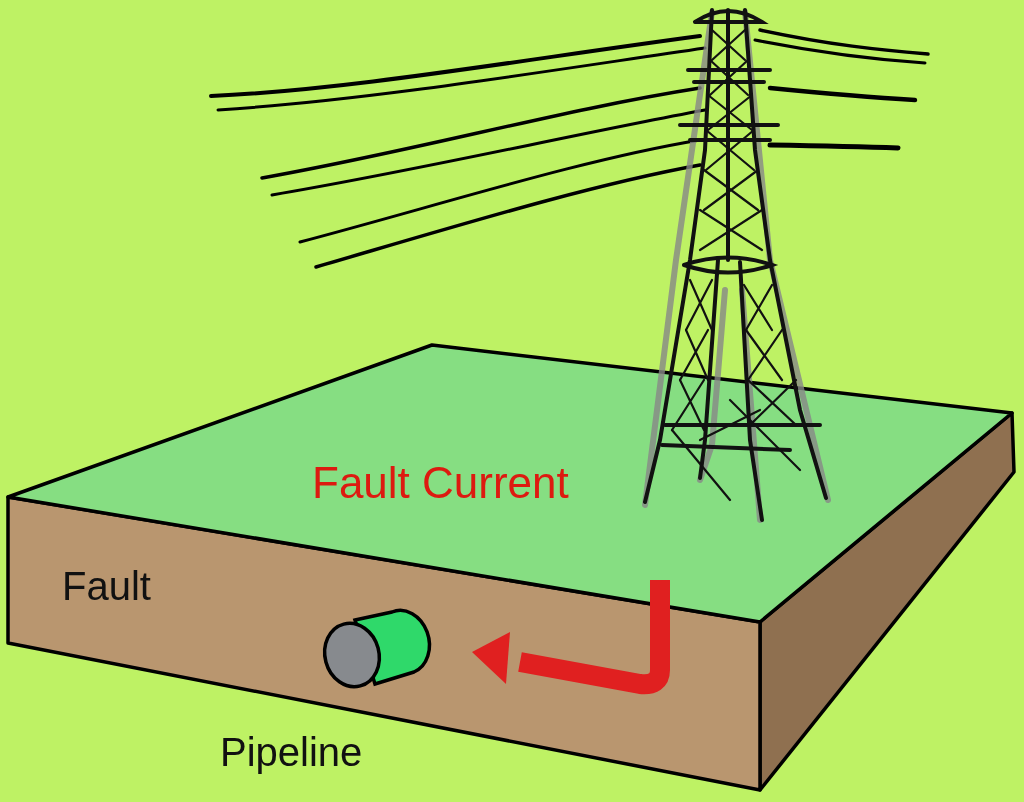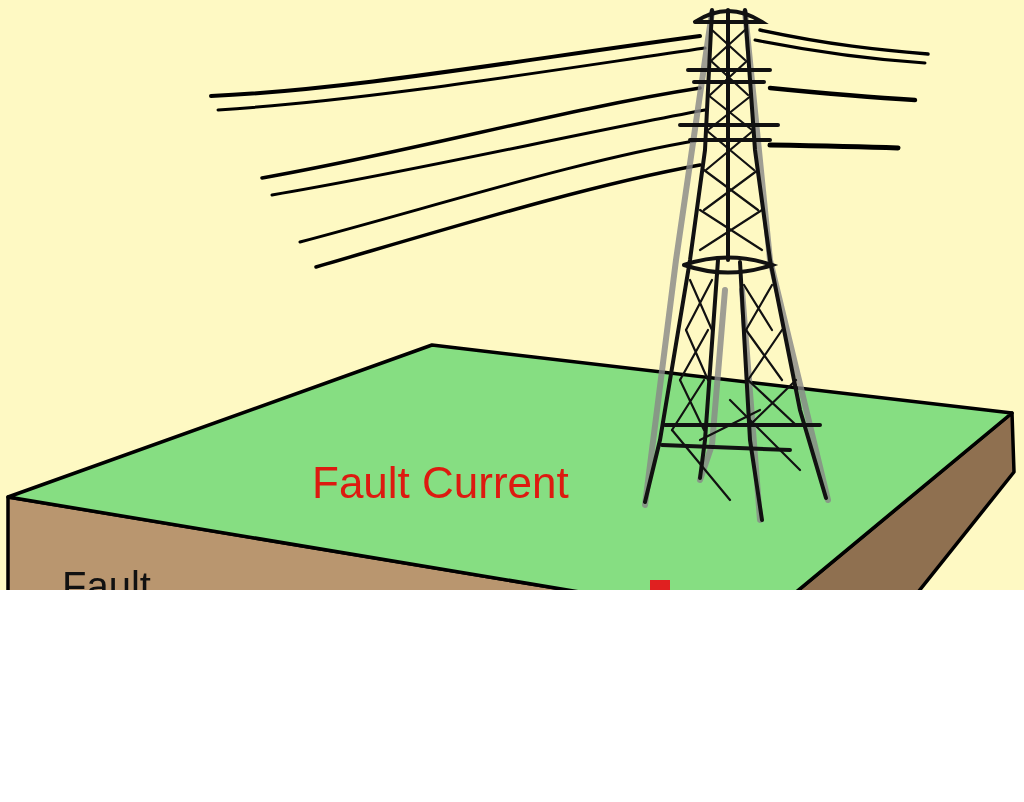--- a/index.html
+++ b/index.html
@@ -1,16 +1,16 @@
 <!DOCTYPE html>
 <html><head>
 <meta charset="utf-8">
 <style>
   html, body { margin:0; padding:0; background:#ffffff; }
-  #stage { position:relative; width:1024px; height:590px; overflow:hidden; background:#fef9c3; }
+  #stage { position:relative; width:1024px; height:802px; overflow:hidden; background:#bef264; }
   svg { position:absolute; left:0; top:0; }
   .label { font-family:"Liberation Sans", sans-serif; position:absolute; white-space:nowrap; }
   #lbl-fault { left:312px; top:458px; font-size:44px; }
   #lbl-soil { left:62px; top:564px; font-size:40px; }
   #lbl-pipe { left:220px; top:730px; font-size:40px; }
 </style>
 </head>
 <body>
 
 <div id="stage">
@@ -82,13 +82,14 @@
   </g>
 
   <g stroke="#000" stroke-width="3.5">
     <path d="M355,620 L392,612 A26,32 -15 0 1 414,672 L375,684 Z" fill="#2fd96a"></path>
     <ellipse cx="352" cy="655" rx="27" ry="32" transform="rotate(-15 352 655)" fill="#878a8e"></ellipse>
   </g>
 </svg>
 
 <div id="lbl-fault" class="label" style="color:#dd1a10;">Fault Current</div>
 <div id="lbl-soil" class="label" style="color:#111;">Fault</div>
+<div id="lbl-pipe" class="label" style="color:#111;">Pipeline</div>
 </div>
 
 </body></html>

